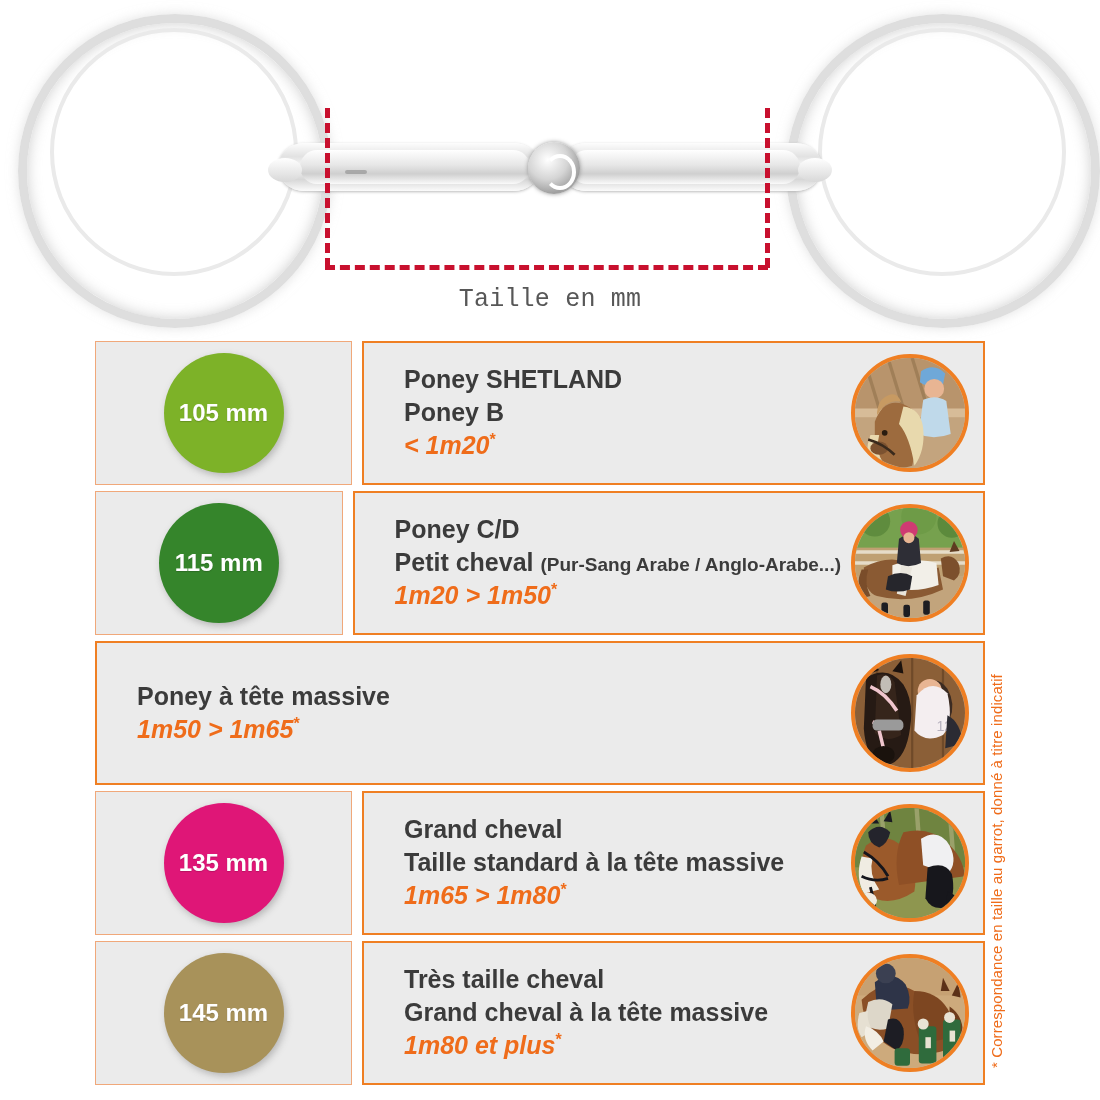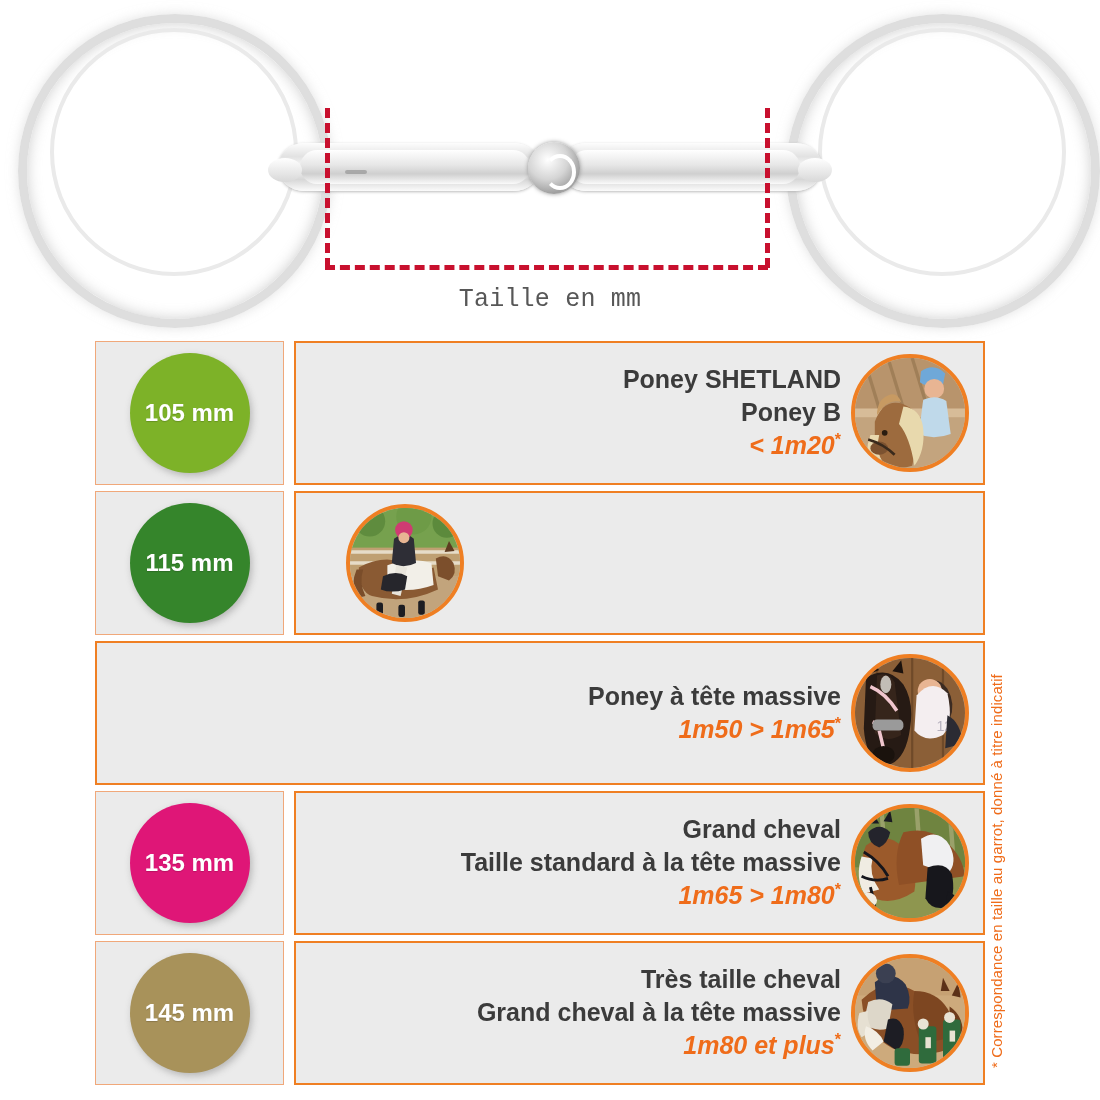--- a/index.html
+++ b/index.html
@@ -75,39 +75,39 @@
   .bit-caption{
     position:absolute;left:0;top:285px;width:1100px;text-align:center;
     font-size:25px;color:#575757;letter-spacing:.2px;
   }
 
   
   .rows{position:absolute;left:95px;top:341px;width:890px;}
   .row{display:flex;align-items:stretch;gap:10px;margin-bottom:6px;height:144px;}
 
   .size-box{
-    width:189px;box-sizing:border-box;
+    width:257px;box-sizing:border-box;
     background:#ebebeb;border:1px solid #f0a87a;
     display:flex;align-items:center;justify-content:center;
   }
   .bubble{
     width:120px;height:120px;border-radius:50%;
     display:flex;align-items:center;justify-content:center;
     color:#ffffff;font-size:24px;font-weight:bold;
     box-shadow:2px 3px 7px rgba(120,120,120,.45);
     text-shadow:0 1px 1px rgba(0,0,0,.18);
   }
 
   .desc-box{
     flex:1;box-sizing:border-box;
     background:#ebebeb;border:2px solid #ef7f23;
     display:flex;align-items:center;position:relative;
     padding:0 14px 0 40px;
   }
-  .desc-text{flex:1;text-align:right;}
+  .desc-text{flex:1;}
   .line1,.line2{
     font-size:25px;font-weight:bold;color:#3b3b3b;line-height:1.32;
     white-space:nowrap;
   }
   .sub{font-size:19px;font-weight:bold;color:#3b3b3b;}
   .line3{
     font-size:25px;font-weight:bold;font-style:italic;color:#ef6c1a;
     line-height:1.32;white-space:nowrap;
   }
   .star{font-size:16px;font-style:normal;vertical-align:super;color:#ef6c1a;}
@@ -193,20 +193,25 @@
         </svg>
       </div>
     </div>
   </div>
 
   <div class="row">
     <div class="size-box">
       <div class="bubble" style="background: rgb(53, 133, 43);">115 mm</div>
     </div>
     <div class="desc-box">
+      <div class="desc-text">
+        <div class="line1">Poney C/D</div>
+        <div class="line2"><span>Petit cheval</span> <span class="sub">(Pur-Sang Arabe / Anglo-Arabe...)</span></div>
+        <div class="line3"><span>1m20 &gt; 1m50</span><span class="star">*</span></div>
+      </div>
       <div class="thumb">
         <svg viewBox="0 0 100 100" preserveAspectRatio="xMidYMid slice">
           <rect width="100" height="100" fill="#cbb189"></rect>
           <rect x="0" y="0" width="100" height="40" fill="#76a14e"></rect>
           <circle cx="18" cy="12" r="14" fill="#5f8c3e"></circle>
             <circle cx="58" cy="8" r="16" fill="#6e9b47"></circle>
           <circle cx="88" cy="14" r="13" fill="#5c8a3c"></circle>
           <rect x="0" y="36" width="100" height="26" fill="#bfa072"></rect>
           <g stroke="#e6dcc8" stroke-width="3">
               <line x1="0" y1="40" x2="100" y2="40"></line>

